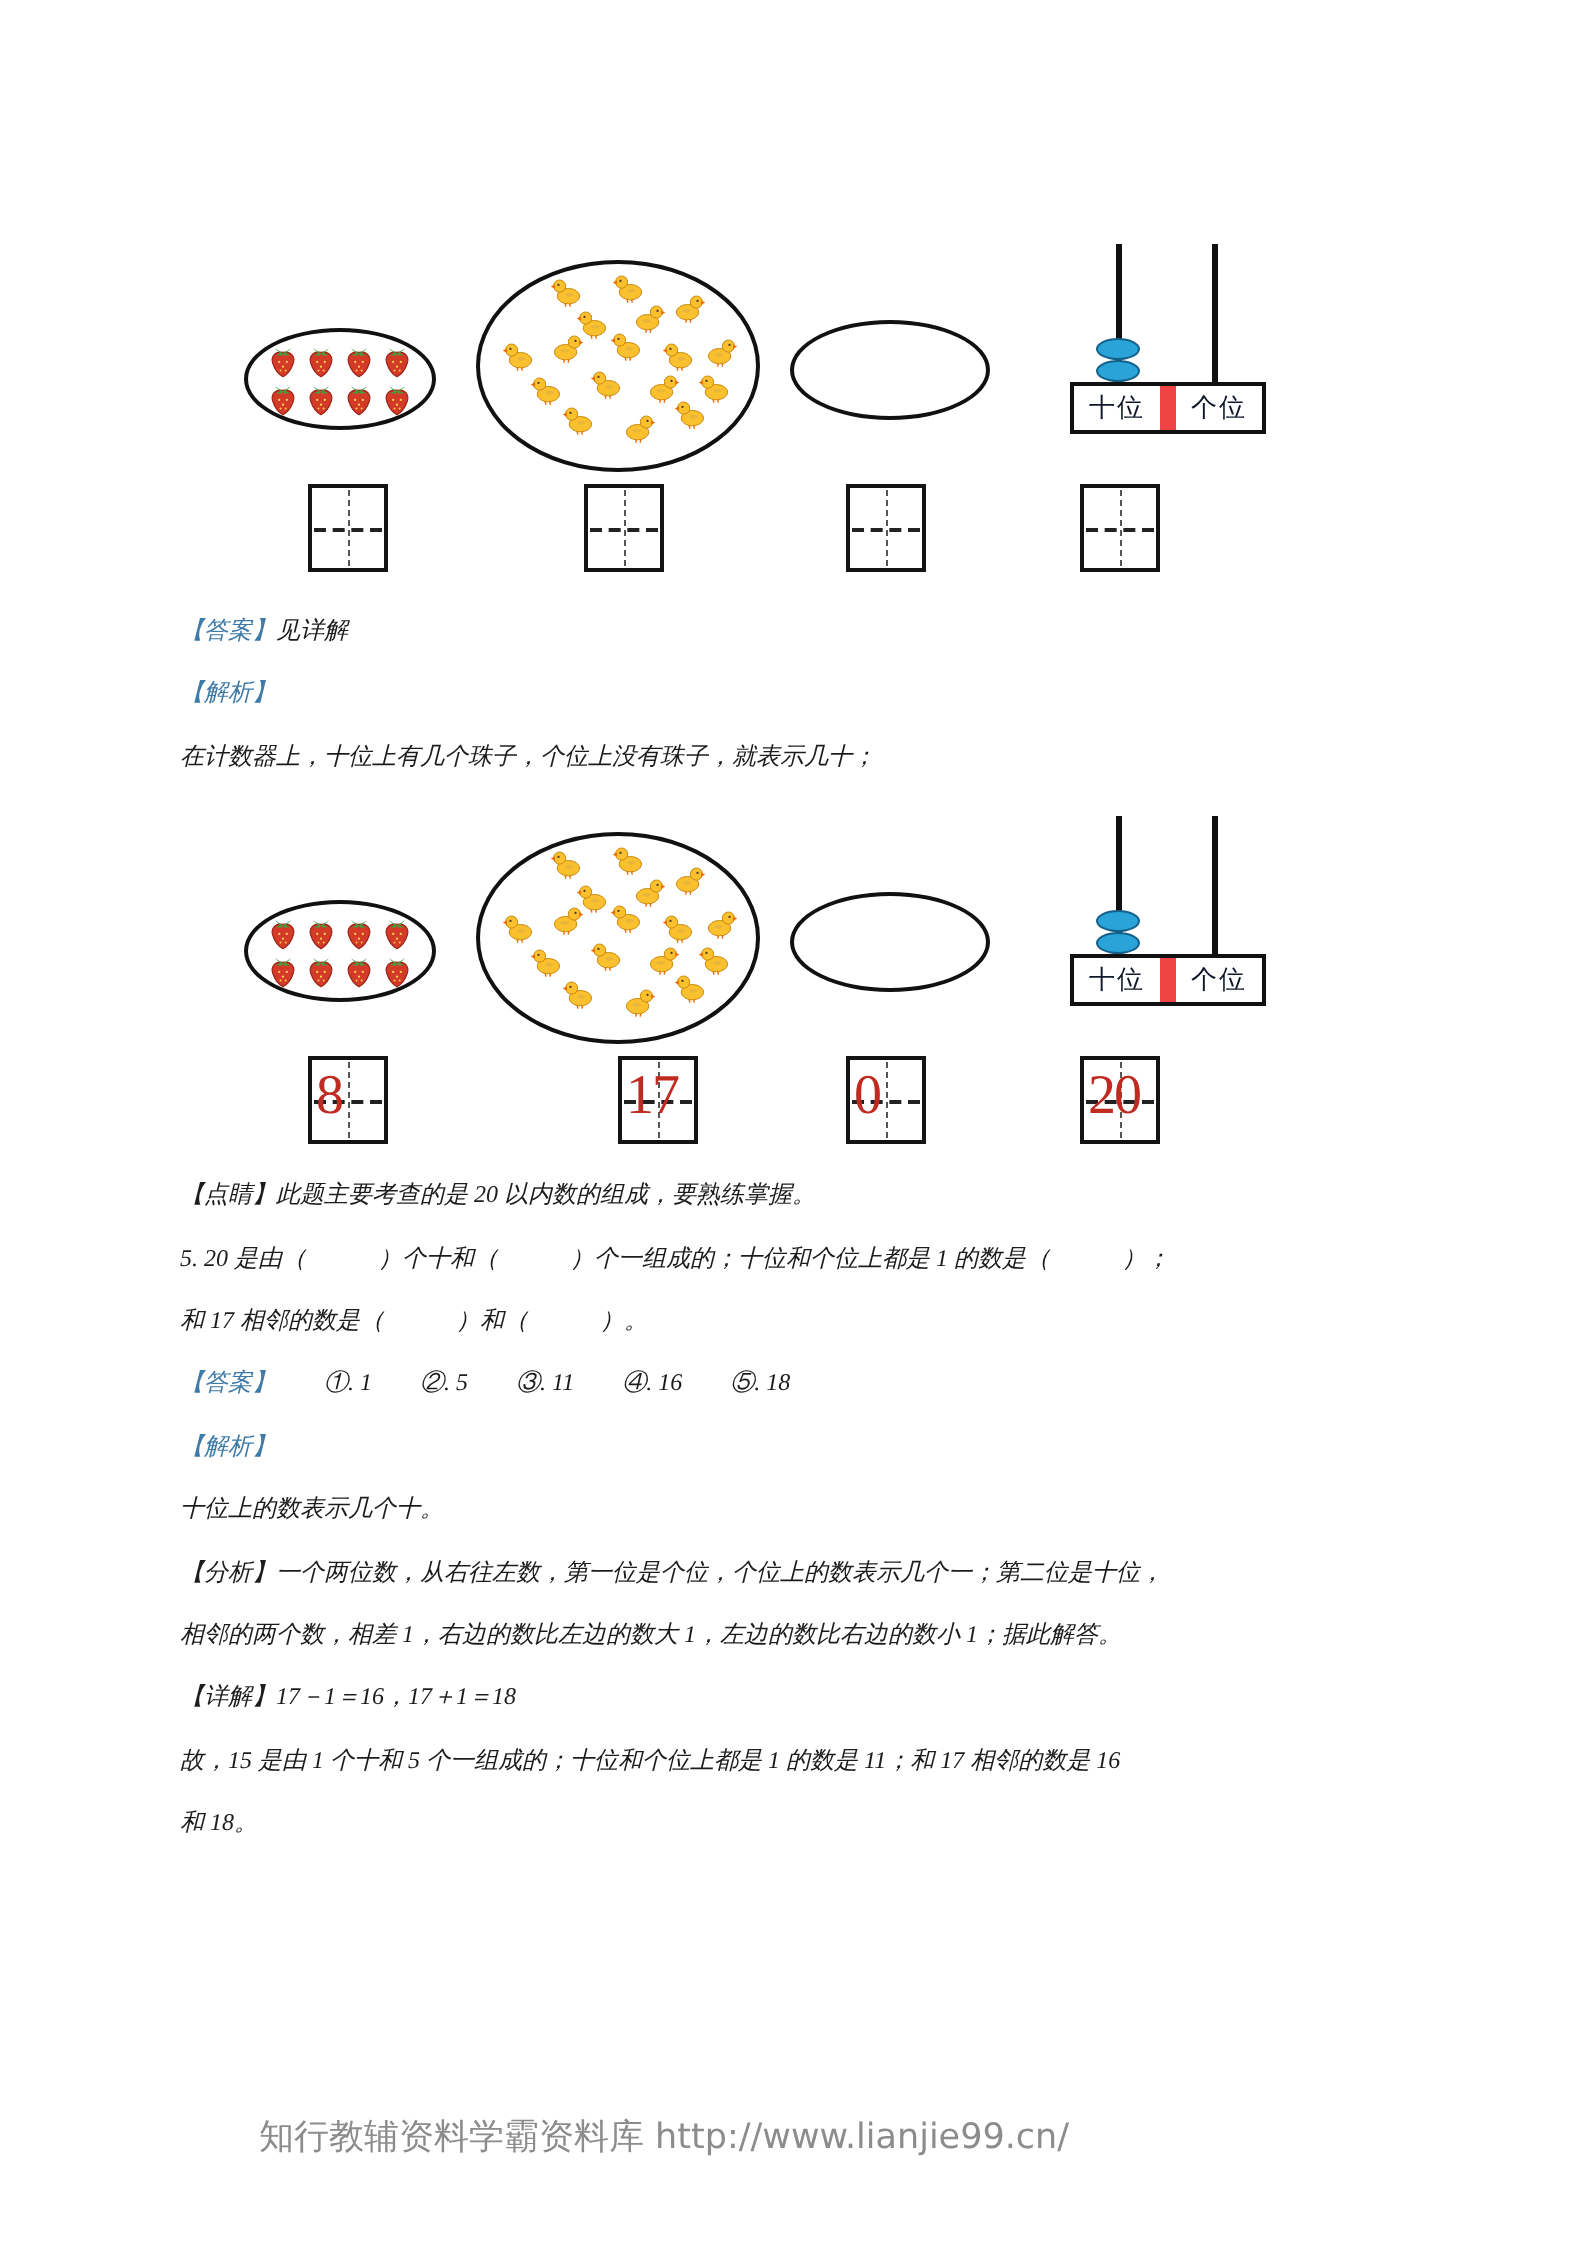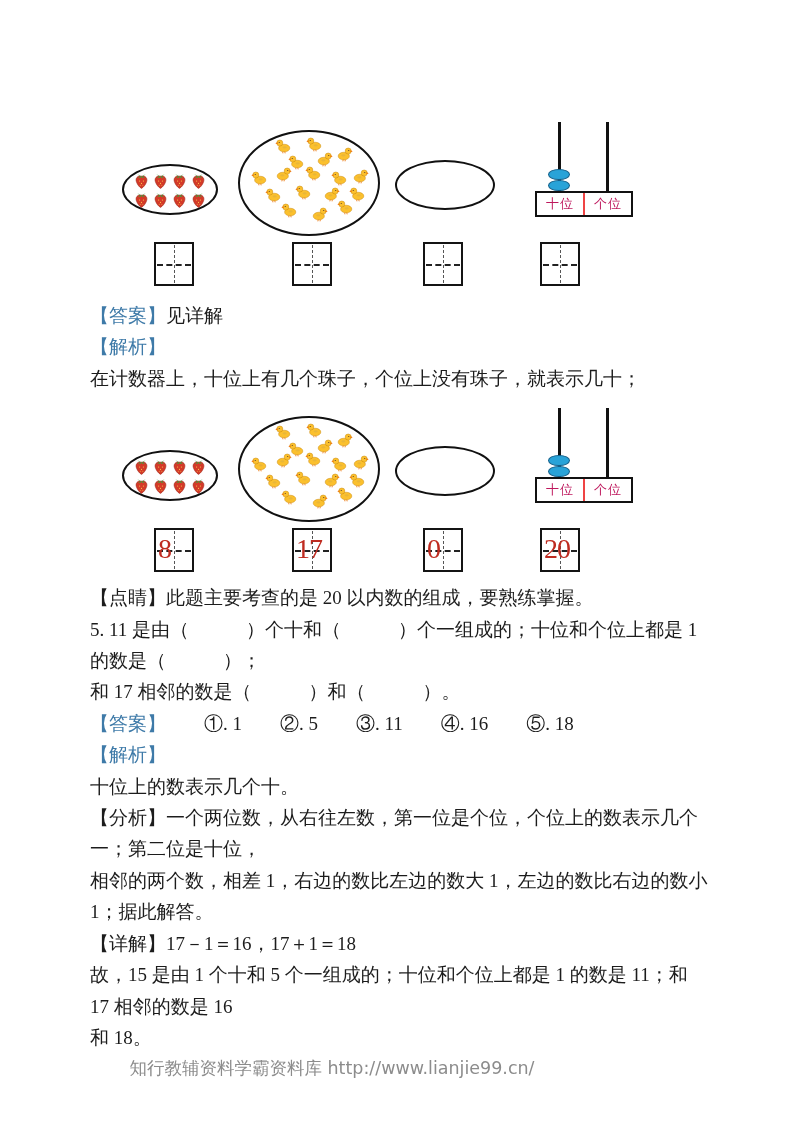--- a/index.html
+++ b/index.html
@@ -28,31 +28,31 @@
   .duck-oval .duck.flip svg{transform:scaleX(-1);}
   .empty-oval{left:305px;top:42px;width:100px;height:50px;}
   
   .abacus{position:absolute;left:445px;top:4px;width:98px;height:96px;}
   .rod{position:absolute;top:0;width:2.5px;height:70px;background:#111;}
   .bead{position:absolute;width:22px;height:11px;border-radius:50%;
         background:var(--bead_blue);border:1.5px solid var(--bead_edge);box-sizing:border-box;}
   .abase{position:absolute;left:0;top:69px;width:98px;height:26px;border:2px solid #111;
          box-sizing:border-box;display:flex;background:#fff;}
   .acell{flex:1;display:flex;align-items:center;justify-content:center;
-         font-size:13px;letter-spacing:1px;color:#be185d;}
-  .acell + .acell{border-left:2px solid #ef4444;}
+         font-size:13px;letter-spacing:1px;color:#0f172a;}
+  .acell + .acell{border-left:8px solid #ef4444;}
   
   .gridbox{position:absolute;top:124px;width:36px;height:40px;border:2px solid #141414;
            box-sizing:content-box;background:#fff;}
   .gridbox .hline{position:absolute;left:1px;right:1px;top:50%;border-top:2px dashed #222;}
   .gridbox .vline{position:absolute;top:1px;bottom:1px;left:50%;border-left:1.5px dashed #555;}
   .gridbox .val{position:absolute;left:2px;top:50%;transform:translateY(-54%);
                 font-size:28px;color:var(--answer_red);z-index:2;letter-spacing:-1px;}
   
-  .paras{width:618px;font-size:19px;line-height:31.4px;}
+  .paras{width:618px;font-size:12px;line-height:31.4px;font-style:italic;}
   .para{margin:0;}
   .plabel{color:var(--label_blue);}
   .footer{position:absolute;left:0;top:1056px;width:664px;text-align:center;}
   .footer-link{font-family:"DejaVu Sans","Liberation Sans",sans-serif;font-size:17.5px;
                color:var(--footer_gray);text-decoration:none;cursor:pointer;}
 </style>
 </head>
 <body>
 
 <div class="page">
@@ -529,39 +529,39 @@
           <div class="abase">
             <div class="acell">十位</div>
             <div class="acell">个位</div>
           </div>
         </div>
         <div class="gridbox" style="left: 64px;">
           <div class="hline"></div>
           <div class="vline"></div>
           <span class="val">8</span>
         </div>
-        <div class="gridbox" style="left: 202px; font-family: Liberation Serif, serif;">
+        <div class="gridbox" style="left: 219px; font-family: Liberation Serif, serif;">
           <div class="hline"></div>
           <div class="vline"></div>
           <span class="val">17</span>
         </div>
         <div class="gridbox" style="left: 333px;">
           <div class="hline"></div>
           <div class="vline"></div>
           <span class="val">0</span>
         </div>
         <div class="gridbox" style="left: 450px;">
           <div class="hline"></div>
           <div class="vline"></div>
           <span class="val">20</span>
         </div>
       </div>
     <div class="paras" id="parasB" style="margin-top:8px">
         <p class="para"><span class="ptext">【点睛】此题主要考查的是 20 以内数的组成，要熟练掌握。</span></p>
-        <p class="para"><span class="ptext">5. 11 是由（　　　）个十和（　　　）个一组成的；十位和个位上都是 1 的数是（　　　）；</span></p>
+        <p class="para"><span class="ptext">5. 20 是由（　　　）个十和（　　　）个一组成的；十位和个位上都是 1 的数是（　　　）；</span></p>
         <p class="para"><span class="ptext">和 17 相邻的数是（　　　）和（　　　）。</span></p>
         <p class="para"><span class="plabel">【答案】</span><span class="ptext">　　①. 1　　②. 5　　③. 11　　④. 16　　⑤. 18</span></p>
         <p class="para"><span class="plabel">【解析】</span><span class="ptext"></span></p>
         <p class="para"><span class="ptext">十位上的数表示几个十。</span></p>
         <p class="para"><span class="ptext">【分析】一个两位数，从右往左数，第一位是个位，个位上的数表示几个一；第二位是十位，</span></p>
         <p class="para"><span class="ptext">相邻的两个数，相差 1，右边的数比左边的数大 1，左边的数比右边的数小 1；据此解答。</span></p>
         <p class="para"><span class="ptext">【详解】17－1＝16，17＋1＝18</span></p>
         <p class="para"><span class="ptext">故，15 是由 1 个十和 5 个一组成的；十位和个位上都是 1 的数是 11；和 17 相邻的数是 16</span></p>
         <p class="para"><span class="ptext">和 18。</span></p>
       </div>

